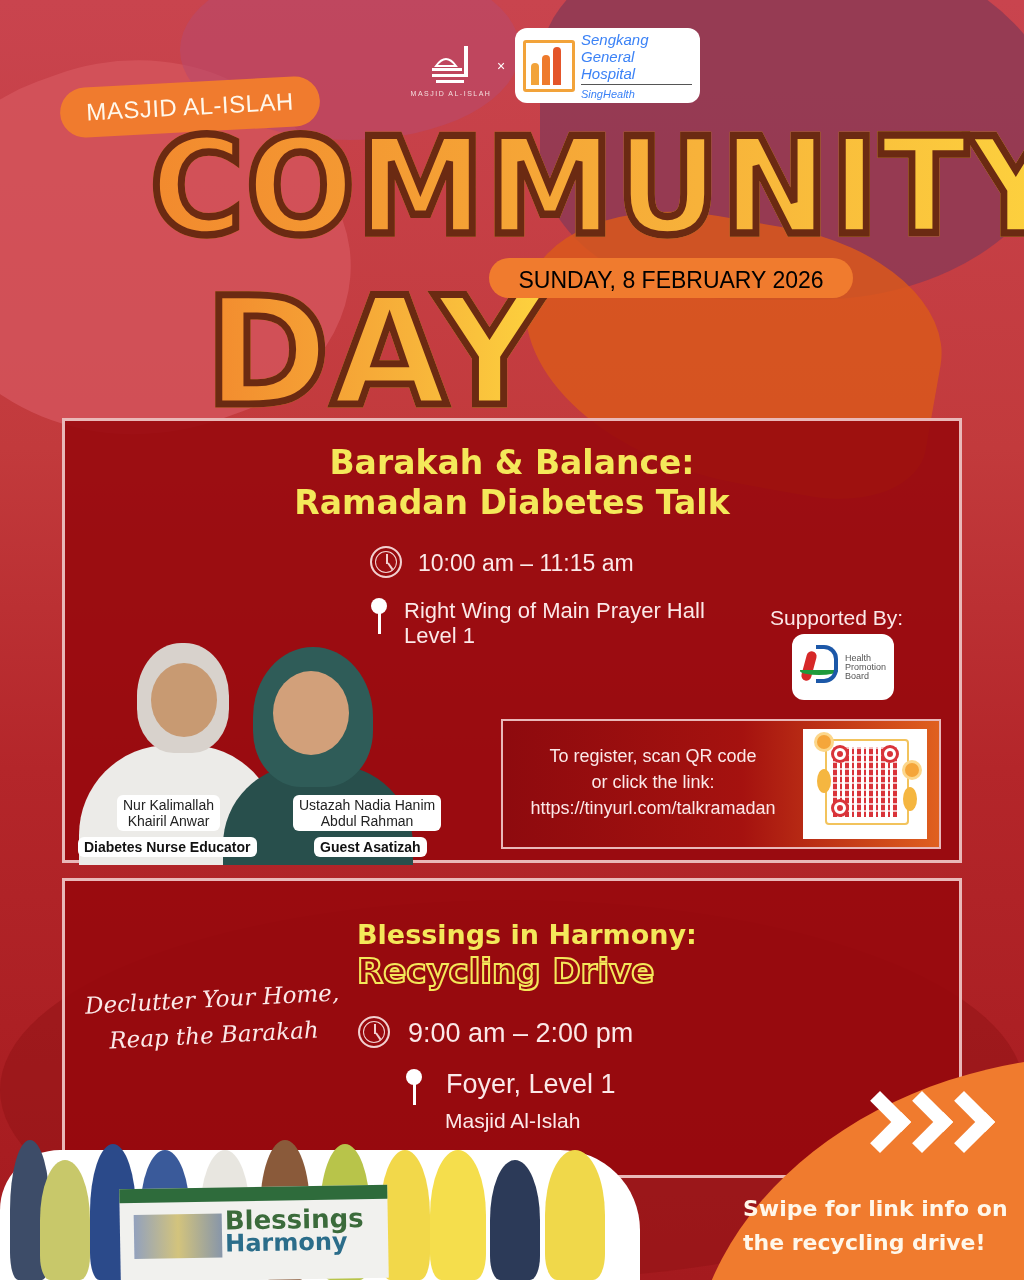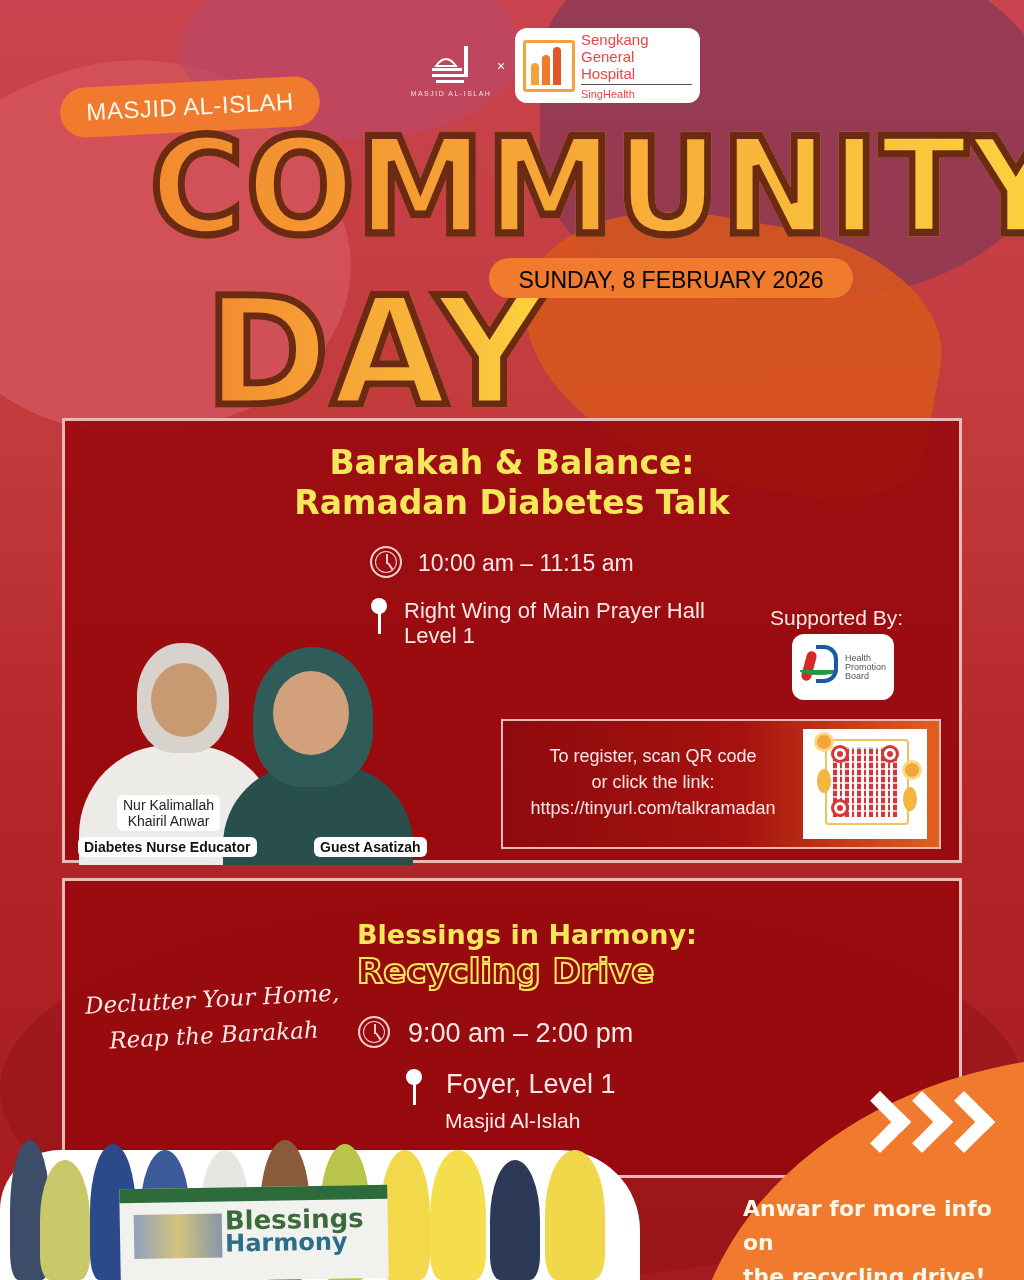--- a/index.html
+++ b/index.html
@@ -18,21 +18,21 @@
   .bg5 { left: 0; top: 900px; width: 1024px; height: 380px; background: #8f1214; opacity: .5; }
 
   .logo-row { position: absolute; top: 28px; left: 415px; display: flex; align-items: center; gap: 10px; }
   .masjid-logo { width: 72px; height: 62px; display: flex; flex-direction: column; align-items: center; justify-content: flex-end; color: #fff; }
   .masjid-logo svg { width: 50px; height: 44px; }
   .masjid-logo .cap { font-size: 7px; letter-spacing: 1.5px; color: #f4dede; margin-top: 2px; white-space: nowrap; }
   .times { color: #fff; font-size: 14px; }
   .skh-logo { width: 185px; height: 75px; background: #fff; border-radius: 12px; display: flex; align-items: center; padding: 6px 8px; gap: 6px; }
   .skh-icon { width: 52px; height: 52px; border: 3px solid #f2a33a; border-radius: 3px; position: relative; }
   .skh-icon span { position: absolute; bottom: 4px; width: 8px; border-radius: 4px 4px 0 0; }
-  .skh-text { display: flex; flex-direction: column; color: #ef4444; }
+  .skh-text { display: flex; flex-direction: column; color: #3b82f6; font-style: italic; }
   .skh-text .n1 { font-size: 15px; line-height: 16px; }
   .skh-text .n2 { font-size: 15px; line-height: 17px; border-bottom: 1px solid #555; padding-bottom: 2px; }
   .skh-text .n3 { font-size: 11px; margin-top: 3px; }
 
   .masjid-pill {
     position: absolute; left: 60px; top: 82px; width: 260px; height: 50px;
     background: #f07b2e; border-radius: 26px; transform: rotate(-3deg);
     color: #fff7ea; font-size: 24px; text-align: center; line-height: 50px; letter-spacing: .5px;
   }
   .title-community, .title-day {
@@ -194,20 +194,24 @@
     <div class="person p1-head"></div>
     <div class="person p1-face"></div>
     <div class="person p2-body"></div>
     <div class="person p2-head"></div>
     <div class="person p2-face"></div>
     <div class="name-tag" style="left:52px;top:160px;">
       <div>Nur Kalimallah</div>
       <div>Khairil Anwar</div>
     </div>
     <div class="role-tag" style="left:13px;top:202px;">Diabetes Nurse Educator</div>
+    <div class="name-tag" style="left:228px;top:160px;">
+      <div>Ustazah Nadia Hanim</div>
+      <div>Abdul Rahman</div>
+    </div>
     <div class="role-tag" style="left:249px;top:202px;">Guest Asatizah</div>
   </div>
 
   <div class="reg-box">
     <div class="reg-text">
       <div>To register, scan QR code</div>
       <div>or click the link:</div>
       <div>https://tinyurl.com/talkramadan</div>
     </div>
     <div class="qr">
@@ -260,15 +264,15 @@
   <div class="thumb"></div>
   <div class="b1">Blessings</div>
   <div class="b2">Harmony</div>
 </div>
 
 <div class="swipe"></div>
 <div class="chev" style="left:858px;"></div>
 <div class="chev" style="left:900px;"></div>
 <div class="chev" style="left:942px;"></div>
 <div class="swipe-text">
-  <div>Anwar for more info on</div>
+  <div>Swipe for link info on</div>
   <div>the recycling drive!</div>
 </div>
 
 </body></html>

